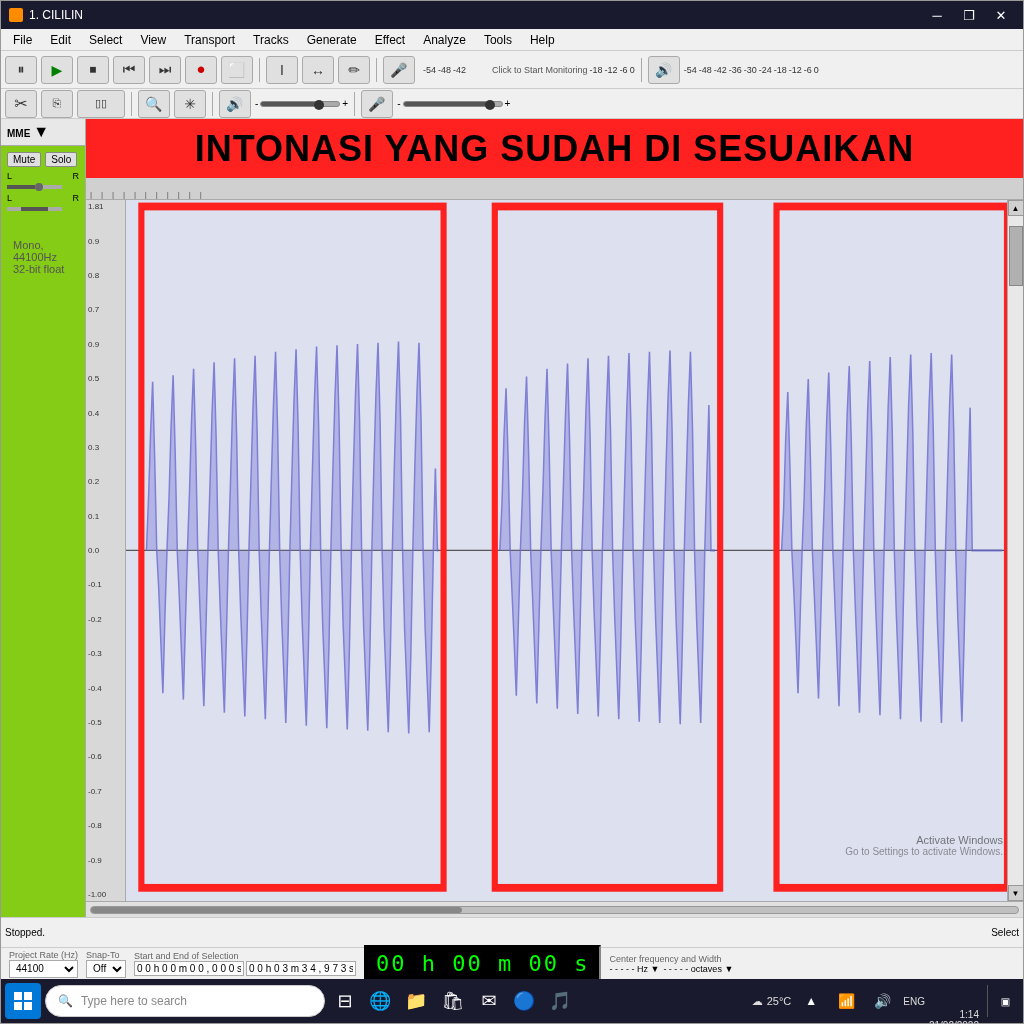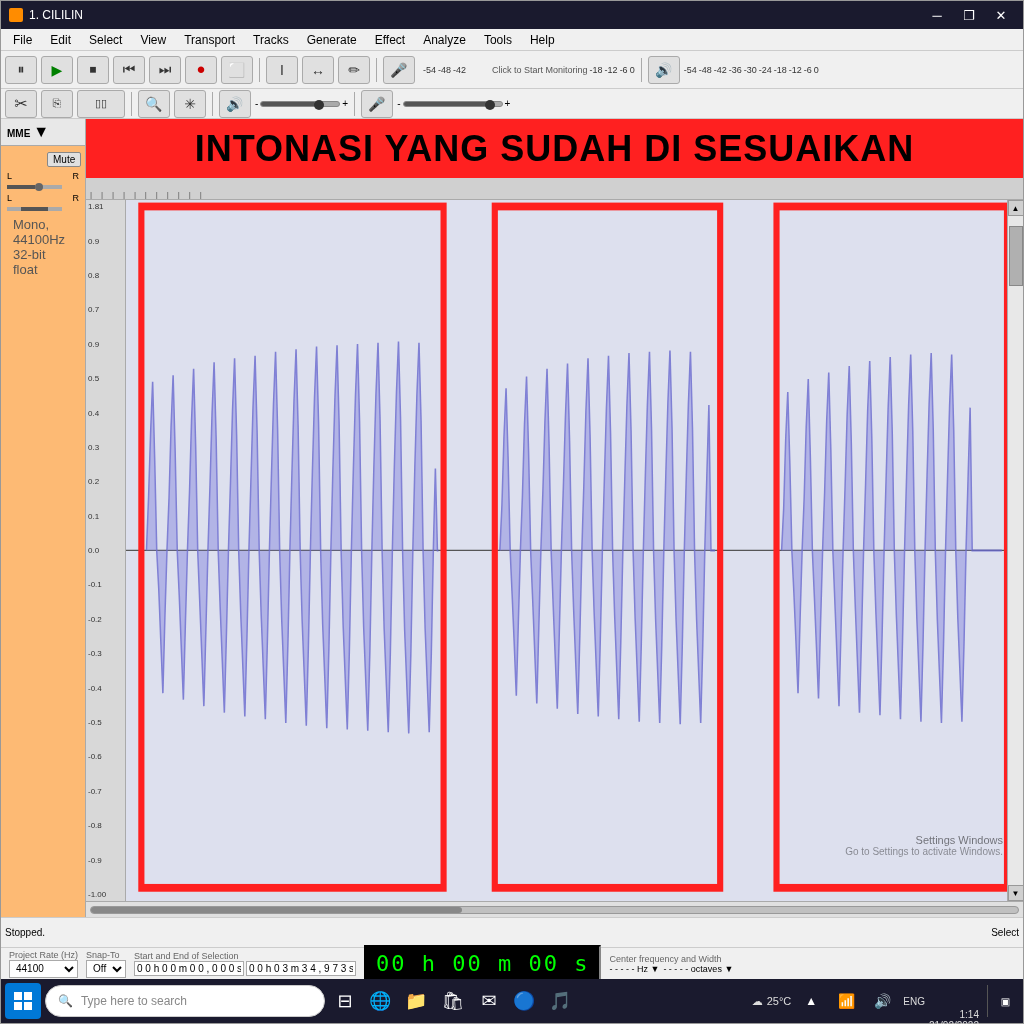--- a/index.html
+++ b/index.html
@@ -127,21 +127,21 @@
     
     .main-content {
       display: flex;
       flex: 1;
       overflow: hidden;
     }
 
     
     .track-panel {
       width: 85px;
-      background: #fdba74;
+      background: #84cc16;
       border-right: 1px solid #aaa;
       display: flex;
       flex-direction: column;
       flex-shrink: 0;
       font-size: 10px;
     }
     .track-label {
       background: #e8e8e8;
       padding: 4px 6px;
       border-bottom: 1px solid #aaa;
@@ -159,21 +159,20 @@
       align-items: center;
       gap: 4px;
     }
     .mute-btn, .solo-btn {
       padding: 1px 5px;
       font-size: 10px;
       background: #e0e0e0;
       border: 1px solid #888;
       border-radius: 2px;
       cursor: pointer;
-      margin-left: 40px;
     }
     .vol-slider {
       width: 55px;
       height: 4px;
       background: #aaa;
       position: relative;
     }
     .vol-slider-thumb {
       width: 8px;
       height: 8px;
@@ -188,23 +187,24 @@
       height: 4px;
       background: #aaa;
       position: relative;
     }
     .lr-labels {
       display: flex;
       justify-content: space-between;
       font-size: 9px;
     }
     .track-info {
-      font-size: 13px;
+      font-size: 11px;
       color: #555;
       padding: 2px 6px;
+      margin-top: 22px;
     }
 
     
     .annotation-banner {
       background: #ff2020;
       color: black;
       text-align: center;
       font-weight: 900;
       font-size: 36px;
       padding: 8px 4px;
@@ -696,21 +696,21 @@
         </div>
       </div>
 
       <div class="scrollbar-h">
         <div class="scrollbar-track">
           <div class="scrollbar-thumb"></div>
         </div>
       </div>
 
       <div style="position:absolute;bottom:60px;right:20px;text-align:right;pointer-events:none;">
-        <div style="font-size:11px;color:rgba(0,0,0,0.5);">Settings Windows</div>
+        <div style="font-size:11px;color:rgba(0,0,0,0.5);">Activate Windows</div>
         <div style="font-size:10px;color:rgba(0,0,0,0.4);">Go to Settings to activate Windows.</div>
       </div>
     </div>
   </div>
 
   <div style="height:30px;background:#f0f0f0;border-top:1px solid #ccc;display:flex;align-items:center;padding:0 4px;gap:4px;font-size:10px;flex-shrink:0;">
     <span>Stopped.</span>
     <div style="margin-left:auto;display:flex;align-items:center;gap:2px;">
       <span>Select</span>
     </div>

